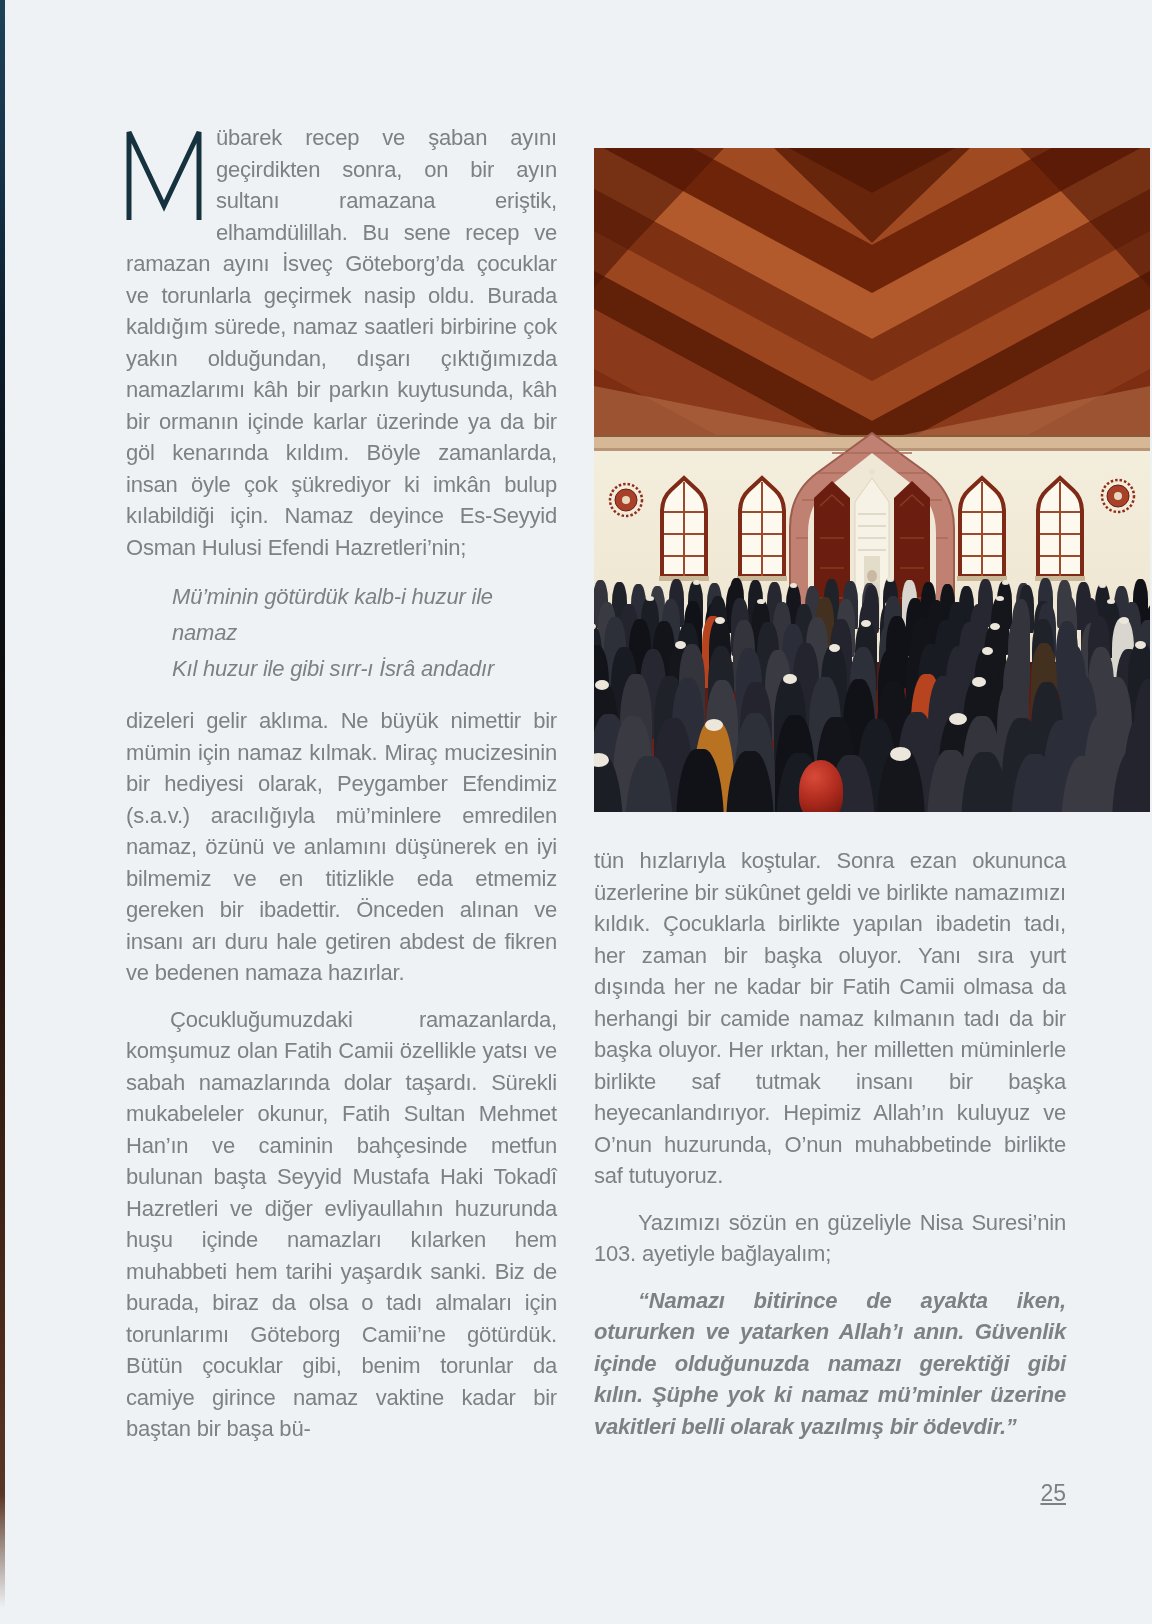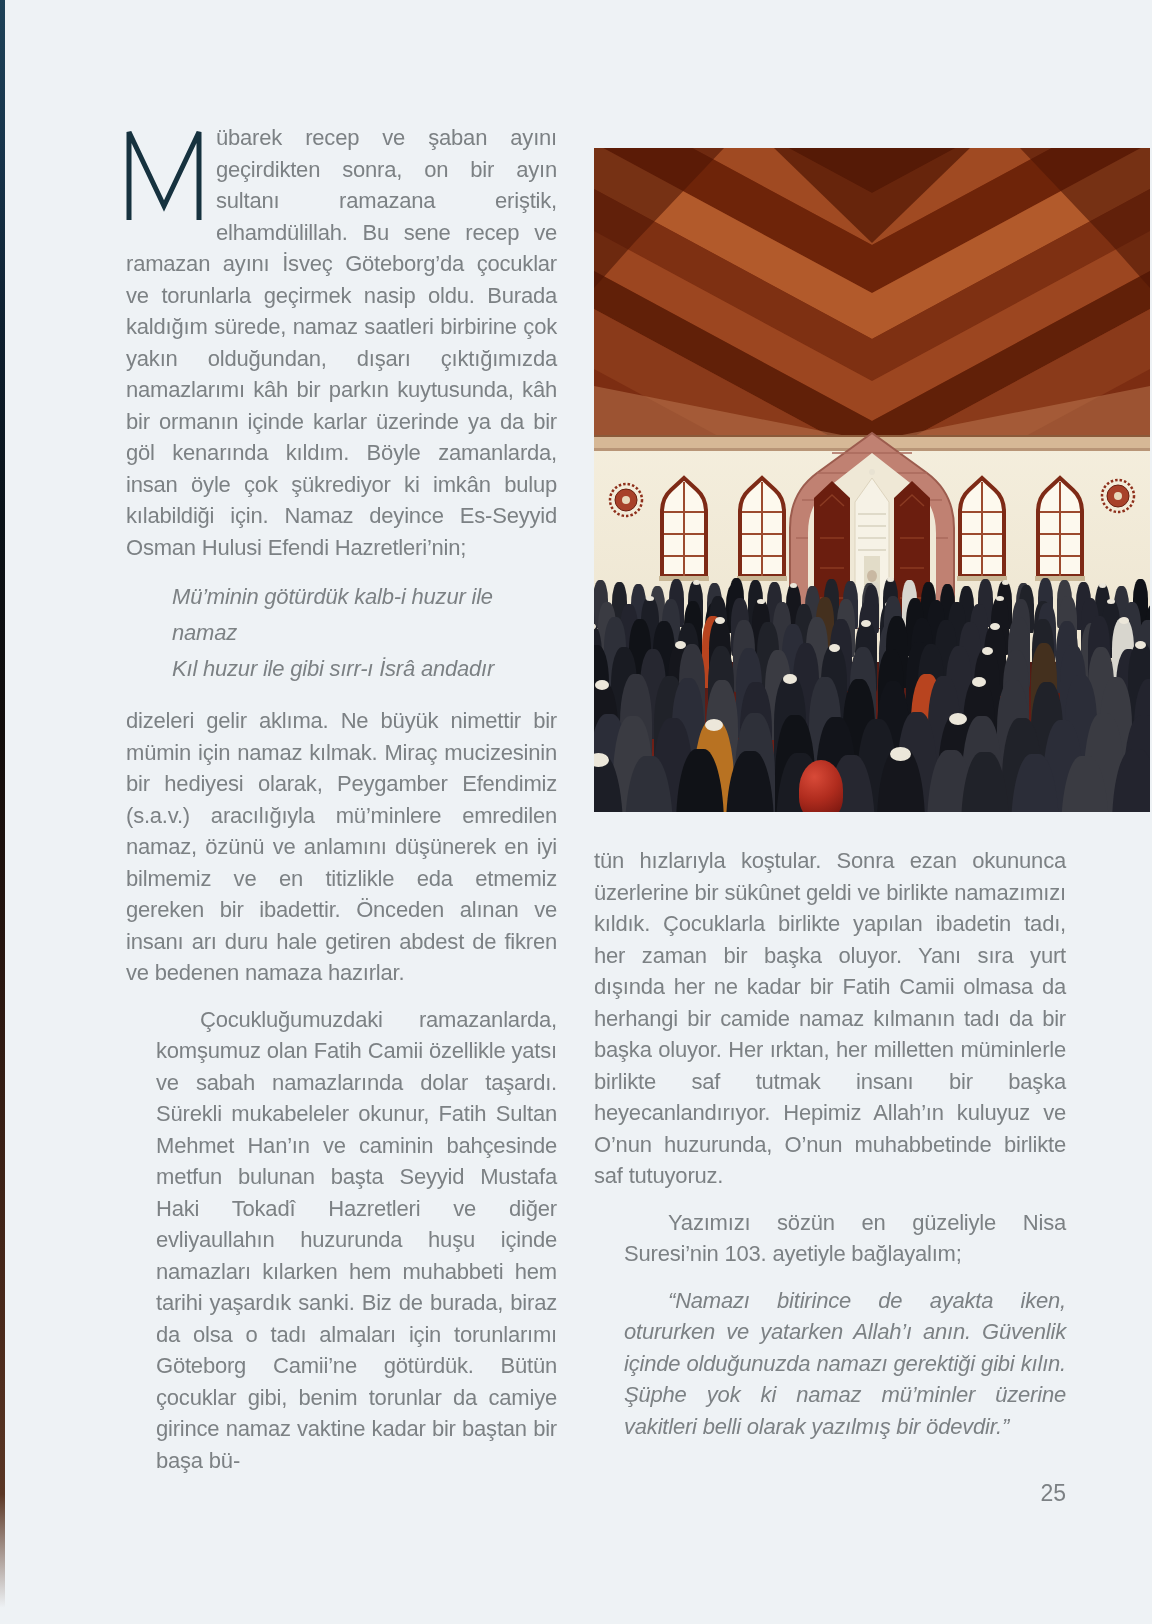--- a/index.html
+++ b/index.html
@@ -17,31 +17,31 @@
   }
   .col{
     position:absolute;
     font-size:22px;line-height:31.5px;font-weight:300;
     color:#7c8184;letter-spacing:-0.2px;
     text-align:justify;
   }
   .col-left{left:126px;top:122px;width:431px;}
   .col-right{left:594px;top:845px;width:472px;}
   .para{margin:0 0 15px 0;}
-  .indent{text-indent:44px;margin-left:30px;}
+  .indent{text-indent:44px;}
   .poem{
     margin:16px 0 18px 0;padding-left:46px;font-style:italic;
     text-align:left;line-height:36px;
   }
-  .quote-para{font-style:italic;}
+  .quote-para{font-style:italic;font-weight:bold;}
   .dropcap-wrap{float:left;margin:6px 14px 0 0;width:76px;height:94px;}
   .sr{position:absolute;width:1px;height:1px;overflow:hidden;clip:rect(0 0 0 0);white-space:nowrap;}
   .page-number{
     position:absolute;top:1480px;right:86px;
-    font-size:23px;color:#7c8184;font-weight:300;
+    font-size:23px;color:#7c8184;font-weight:300;text-decoration:underline;
   }
   
   .photo{
     position:absolute;left:594px;top:148px;width:556px;height:664px;
     overflow:hidden;background:#f2ecdc;
   }
   .photo svg{position:absolute;left:0;top:0;}
   .floor{
     position:absolute;left:0;bottom:0;width:556px;height:150px;z-index:1;
     background:linear-gradient(180deg,#4f1a14 0%,#6e1f17 55%,#8a2a1e 100%);

